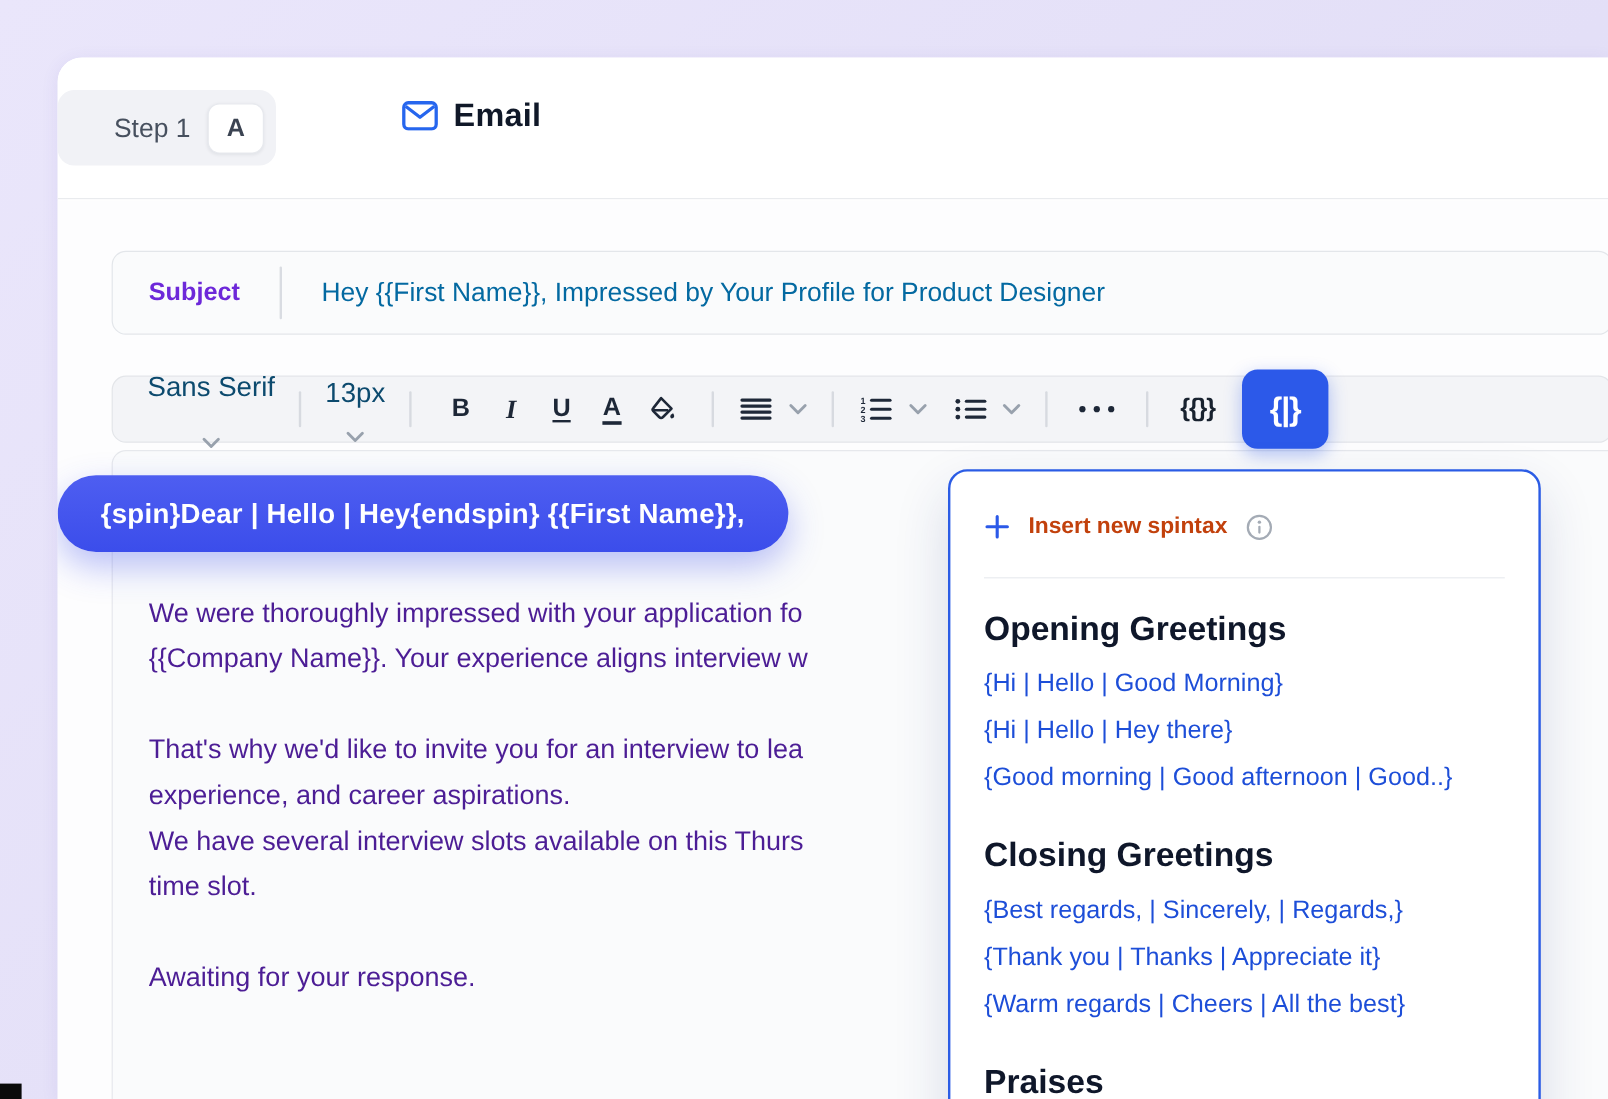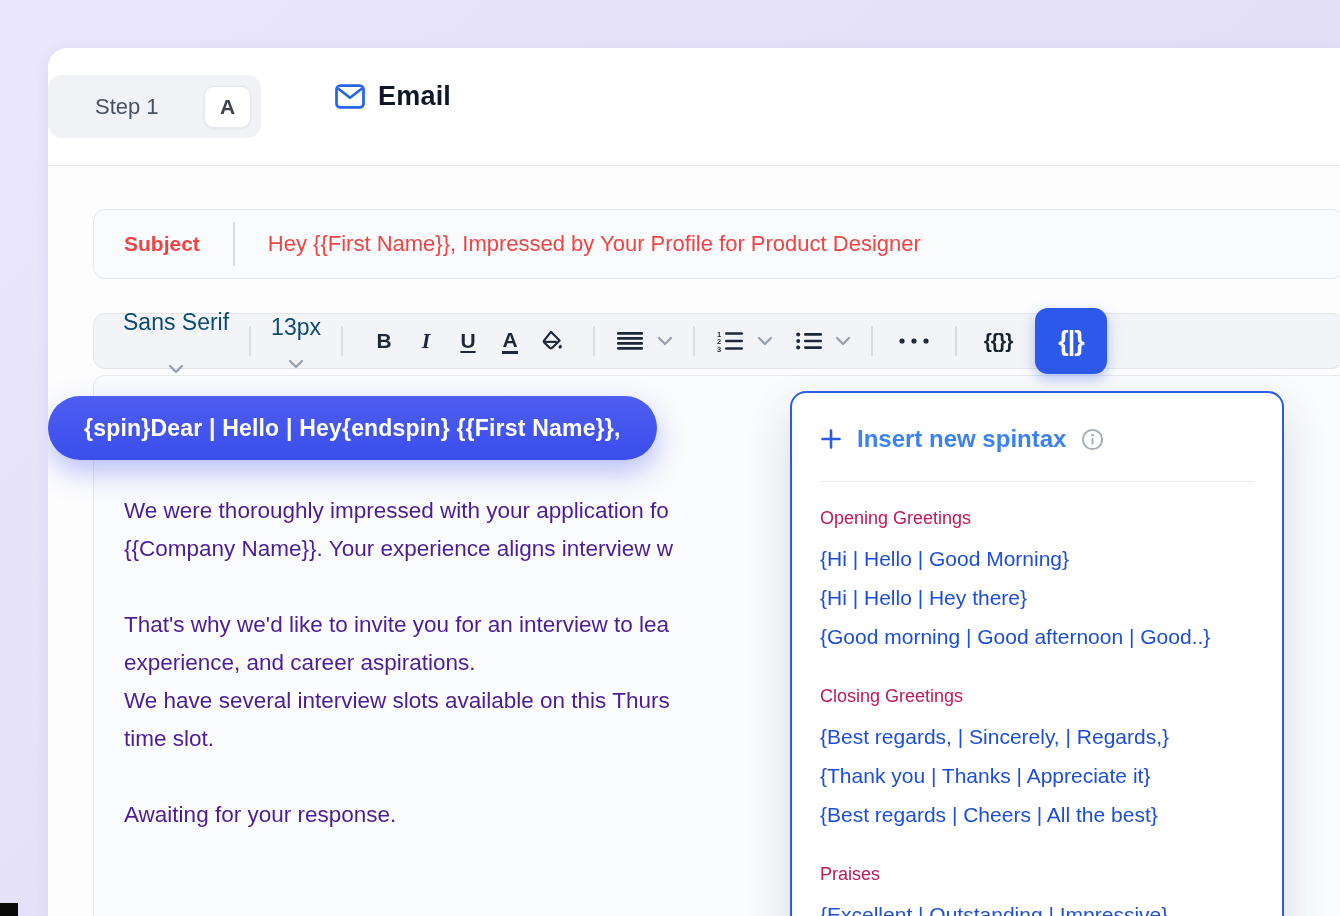--- a/index.html
+++ b/index.html
@@ -11,44 +11,44 @@
     background: linear-gradient(135deg, #eae6fb 0%, #e3dff7 60%, #e7e4f9 100%);
   }
   .card {
     position: absolute; left: 48px; top: 48px; width: 1292px; height: 868px;
     background: #ffffff; border-top-left-radius: 20px; overflow: hidden;
     box-shadow: 0 2px 14px rgba(80,70,160,0.08);
   }
   
   .card-header { position: relative; height: 118px; background: #fff; border-bottom: 1px solid #e9ebee; }
   .step-tab {
-    position: absolute; left: 0; top: 27px; width: 213px; height: 63px;
+    position: absolute; left: 0; top: 27px; width: 182px; height: 63px;
     background: #f1f2f6; border-radius: 14px;
     display: flex; align-items: center; padding: 0 10px 0 47px;
   }
   .step-label { font-size: 22px; color: #47505e; font-weight: 500; }
   .step-badge {
     margin-left: auto; width: 47px; height: 42px; background: #fff;
     border: 1px solid #e7e9ee; border-radius: 10px;
     display: flex; align-items: center; justify-content: center;
     font-size: 21px; font-weight: 700; color: #3b4352;
     box-shadow: 0 1px 3px rgba(16,24,40,.07);
   }
   .email-title { position: absolute; left: 287px; top: 0; height: 96px; display: flex; align-items: center; gap: 13px; }
   .email-title .title-text { font-size: 27px; font-weight: 700; color: #101828; letter-spacing: .2px; }
   
   .content { position: absolute; left: 0; top: 119px; right: 0; bottom: 0; background: #fdfdfe; }
   .subject-box {
     position: absolute; left: 45px; right: -4px; top: 42px; height: 70px;
     background: #fafbfc; border: 1px solid #e3e6ea; border-radius: 12px;
     display: flex; align-items: center; padding-left: 30px;
   }
-  .subject-label { font-size: 21px; font-weight: 600; color: #ef4444; }
+  .subject-label { font-size: 21px; font-weight: 600; color: #6d28d9; }
   .subject-divider { width: 2px; height: 44px; background: #d9dce2; border-radius: 1px; margin: 0 33px; }
-  .subject-value { font-size: 22px; color: #ef4444; }
+  .subject-value { font-size: 22px; color: #0369a1; }
   
   .toolbar {
     position: absolute; left: 45px; right: -4px; top: 146px; height: 56px;
     background: #f3f4f7; border: 1px solid #e3e5e9; border-radius: 12px;
     display: flex; align-items: center; padding-left: 29px;
   }
   .tb-drop { display: flex; align-items: center; gap: 28px; font-size: 23px; color: #0c4a6e; cursor: default; flex-direction: column; }
   .tb-drop.small-gap { gap: 18px; justify-content: space-between; }
   .tb-sep { width: 2px; height: 30px; background: #d7dae0; margin: 0 20px; border-radius: 1px; }
   .tb-btn { min-width: 42px; height: 40px; display: flex; align-items: center; justify-content: center; color: #1d2737; }
@@ -81,23 +81,23 @@
     text-align: center;
   }
   
   .popover {
     position: absolute; left: 742px; top: 224px; width: 494px; height: 620px; z-index: 10;
     background: #fff; border: 2px solid #2b5ce5; border-radius: 16px;
     box-shadow: 0 20px 45px rgba(30,50,120,.16);
     padding: 24px 28px 0;
   }
   .popover-header { display: flex; align-items: center; gap: 15px; height: 44px; cursor: pointer; }
-  .popover-header .action-label { font-size: 24px; font-weight: 600; color: #3b82f6; }
+  .popover-header .action-label { font-size: 19px; font-weight: 600; color: #c2410c; }
   .popover-divider { height: 1px; background: #e9ebef; margin-top: 20px; }
-  .pop-section-title { font-size: 18px; font-weight: 400; color: #be185d; margin-top: 30px; }
+  .pop-section-title { font-size: 28px; font-weight: 700; color: #0f172a; margin-top: 30px; }
   .pop-section-title.first { margin-top: 26px; }
   .pop-items { margin-top: 10px; }
   .pop-item { font-size: 21px; color: #1d4ed8; line-height: 39px; white-space: nowrap; cursor: pointer; }
   .screen-artifact { position: absolute; left: 0; bottom: 0; width: 18px; height: 13px; background: #0a0a0a; }
 </style>
 </head>
 <body>
 
 <div class="card">
 
@@ -247,21 +247,21 @@
       <div class="pop-items">
         <div class="pop-item">{Hi | Hello | Good Morning}</div>
         <div class="pop-item">{Hi | Hello | Hey there}</div>
         <div class="pop-item">{Good morning | Good afternoon | Good..}</div>
       </div>
 
       <div class="pop-section-title">Closing Greetings</div>
       <div class="pop-items">
         <div class="pop-item">{Best regards, | Sincerely, | Regards,}</div>
         <div class="pop-item">{Thank you | Thanks | Appreciate it}</div>
-        <div class="pop-item">{Best regards | Cheers | All the best}</div>
+        <div class="pop-item">{Warm regards | Cheers | All the best}</div>
       </div>
 
       <div class="pop-section-title">Praises</div>
       <div class="pop-items">
         <div class="pop-item">{Excellent | Outstanding | Impressive}</div>
       </div>
     </div>
 
   </div>
 </div>

